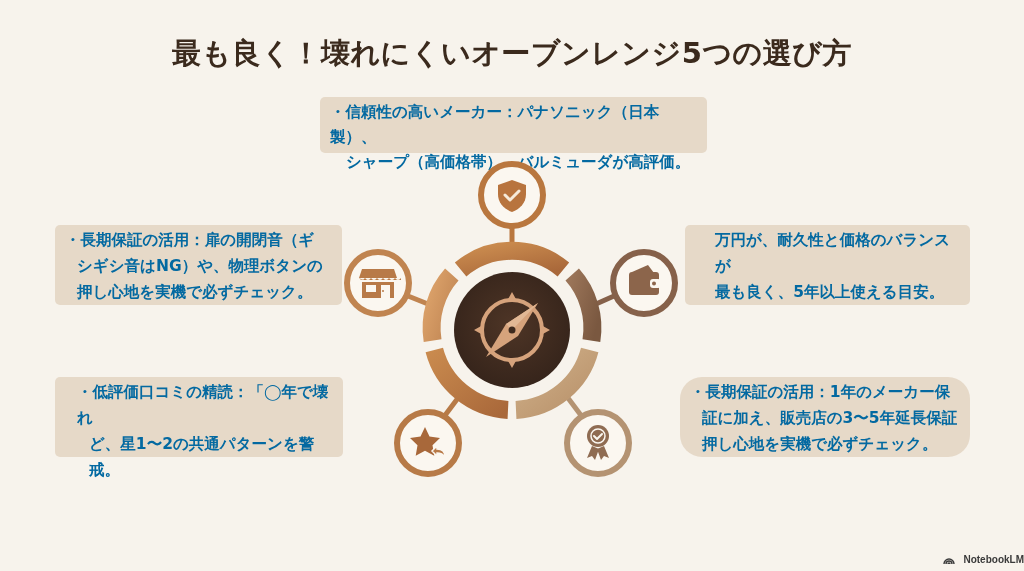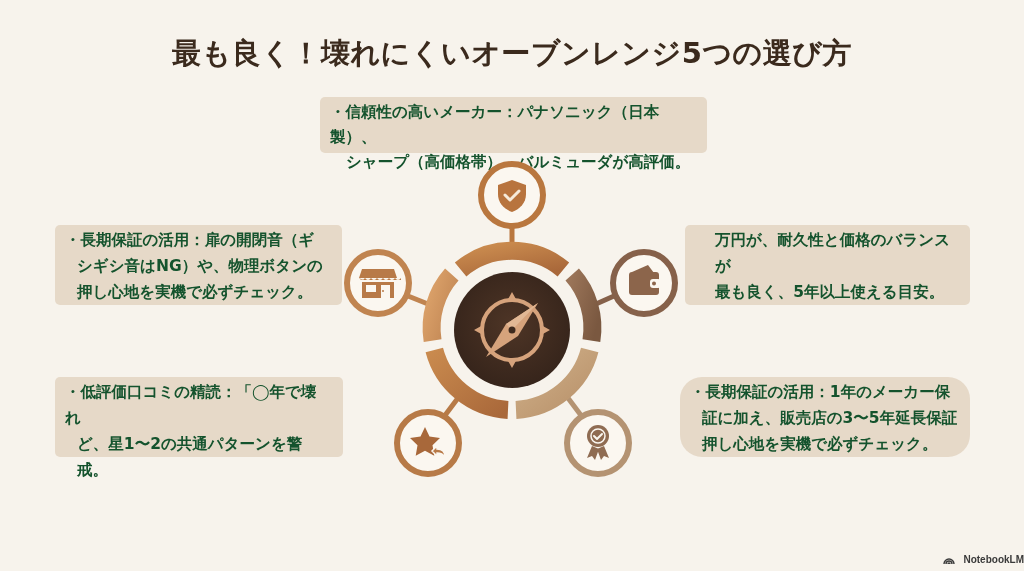--- a/index.html
+++ b/index.html
@@ -8,27 +8,27 @@
     background:#f7f3ec;
     font-family: "DejaVu Sans", "Liberation Sans", sans-serif;
     color:#3a2a1e;
   }
   .title {
     position:absolute; left:0; top:34px; width:1024px; text-align:center;
     font-size:29px; font-weight:bold; color:#3b2a1d; letter-spacing:0.5px;
   }
   .card {
     position:absolute; background:#e6d9c8; border-radius:5px;
-    box-sizing:border-box; font-weight:bold; color:#14532d;
+    box-sizing:border-box; font-weight:bold; color:#0369a1;
     font-size:15.5px; line-height:26px; padding:9px 14px 9px 12px;
   }
   .card-top { left:320px; top:97px; width:387px; height:56px; padding:3px 10px; text-align:left; line-height:25px; }
   .card-left { left:55px; top:225px; width:287px; height:80px; padding:2px 12px 2px 22px; }
   .card-right { left:685px; top:225px; width:285px; height:80px; padding:2px 10px 2px 14px; }
-  .card-bl { left:55px; top:377px; width:288px; height:80px; padding:2px 12px 2px 22px; }
+  .card-bl { left:55px; top:377px; width:288px; height:80px; padding:2px 12px 2px 34px; }
   .card-br { left:680px; top:377px; width:290px; height:80px; padding:2px 12px 2px 18px;border-radius:22px; }
   .card-text { display:block; }
   .diagram { position:absolute; left:0; top:0; width:1024px; height:571px; pointer-events:none; }
   .diagram .hit { pointer-events:auto; }
   .watermark {
     position:absolute; right:0; bottom:6px; font-size:10px; color:#3a3a3a;
     font-family:"Liberation Sans", sans-serif; font-weight:bold; display:flex; align-items:center; gap:8px;
   }
   .watermark svg { width:12px; height:10px; }
 </style>

